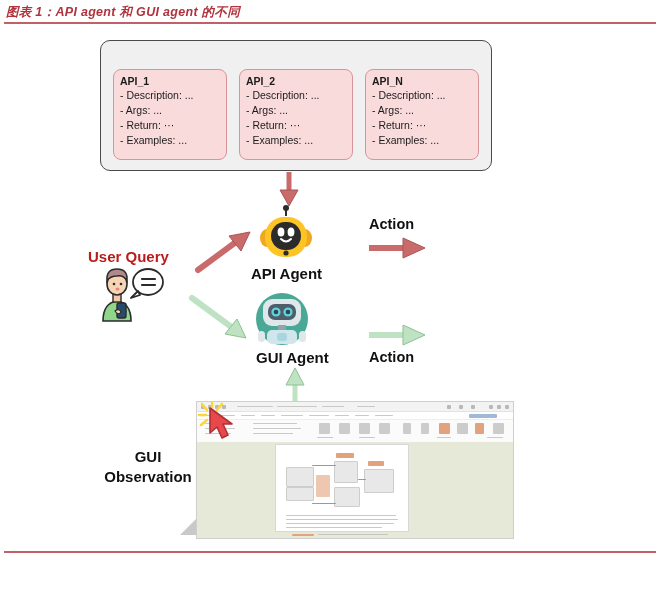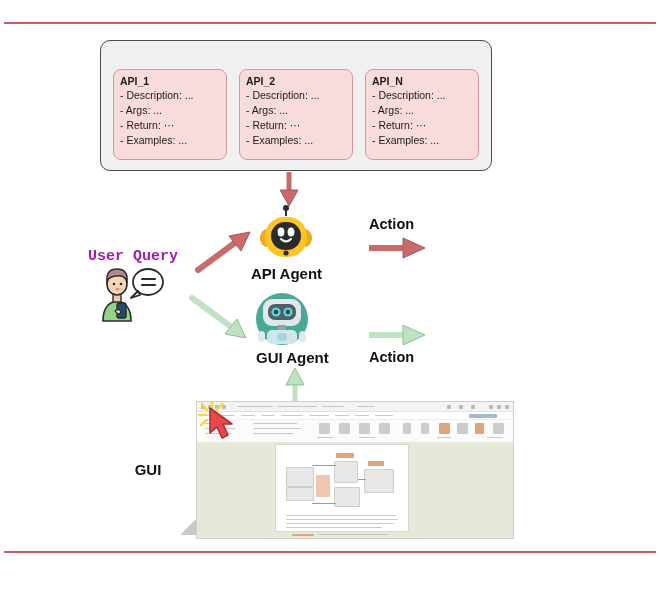--- a/index.html
+++ b/index.html
@@ -56,28 +56,28 @@
 
   
   .arrow{position:absolute;}
 
   
   .agent-label{
     position:absolute;font-size:15px;font-weight:700;color:#111;white-space:nowrap;
   }
   .user-label{
     position:absolute;left:88px;top:248px;
-    font-size:15px;font-weight:700;color:#a21caf;white-space:nowrap;font-family:Liberation Mono, monospace;
+    font-size:15px;font-weight:700;color:#b91c1c;white-space:nowrap;
   }
   .action-label{
     position:absolute;font-size:14.5px;font-weight:700;color:#111;white-space:nowrap;
   }
   .gui-obs-label{
     position:absolute;left:78px;top:447px;width:140px;text-align:center;
-    font-size:15px;font-weight:700;color:#111;line-height:1.35;margin-top:13px;
+    font-size:15px;font-weight:700;color:#111;line-height:1.35;
   }
 
   
   .code-box{
     position:absolute;left:437px;top:203px;width:101px;height:91px;
     background:#f6f7f7;border:1.4px solid #8e8e8e;border-radius:9px;
     box-sizing:border-box;padding:5px 6px;
     font-family:"DejaVu Sans Mono","Liberation Mono",monospace;
     font-size:10.5px;line-height:1.42;
   }
@@ -126,20 +126,21 @@
   .cursor{position:absolute;left:-6px;top:-6px;}
   .sparkle{position:absolute;}
 
   svg{display:block;overflow:visible;}
 </style>
 </head>
 <body>
 
 <div class="page">
 
+  <div class="fig-title">图表 1：API agent 和 GUI agent 的不同</div>
   <div class="rule-top"></div>
 
   <div class="api-panel">
     <div class="api-cards">
 
       <div class="api-card">
         <div class="name">API_1</div>
         <div class="line">- Description: ...</div>
         <div class="line">- Args: ...</div>
         <div class="line">- Return: ···</div>
@@ -265,20 +266,21 @@
 
   <div class="arrow" style="left:283px;top:368px;">
     <svg width="24" height="36" viewBox="0 0 24 36">
       <path d="M12 36 L12 14" stroke="#bfe3c2" stroke-width="5" fill="none"></path>
       <path d="M12 0 L3 17 L21 17 Z" fill="#bfe3c2" stroke="#8dc193" stroke-width="1"></path>
     </svg>
   </div>
 
   <div class="gui-obs-label">
     <div>GUI</div>
+    <div>Observation</div>
   </div>
 
   <div class="shot-shadow"></div>
   <div class="shot">
 
     <div class="shot-titlebar">
       <span class="tb-dot" style="left:4px;"></span>
       <span class="tb-dot" style="left:11px;"></span>
       <span class="tb-dot" style="left:18px;"></span>
       <span class="tb-dot" style="left:25px;"></span>

